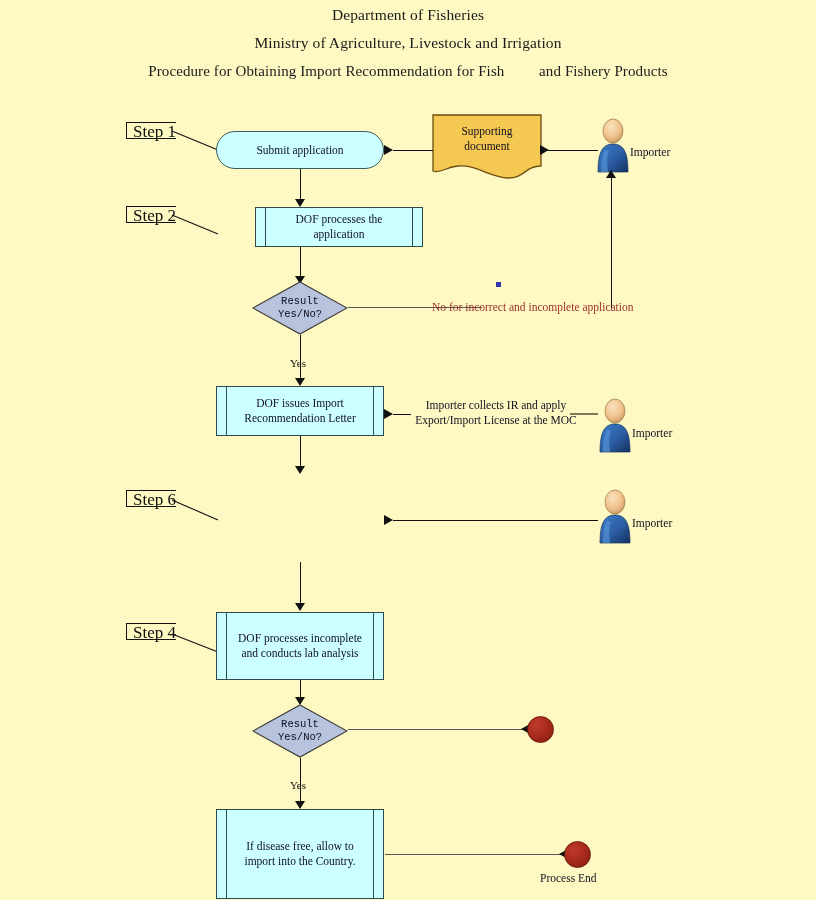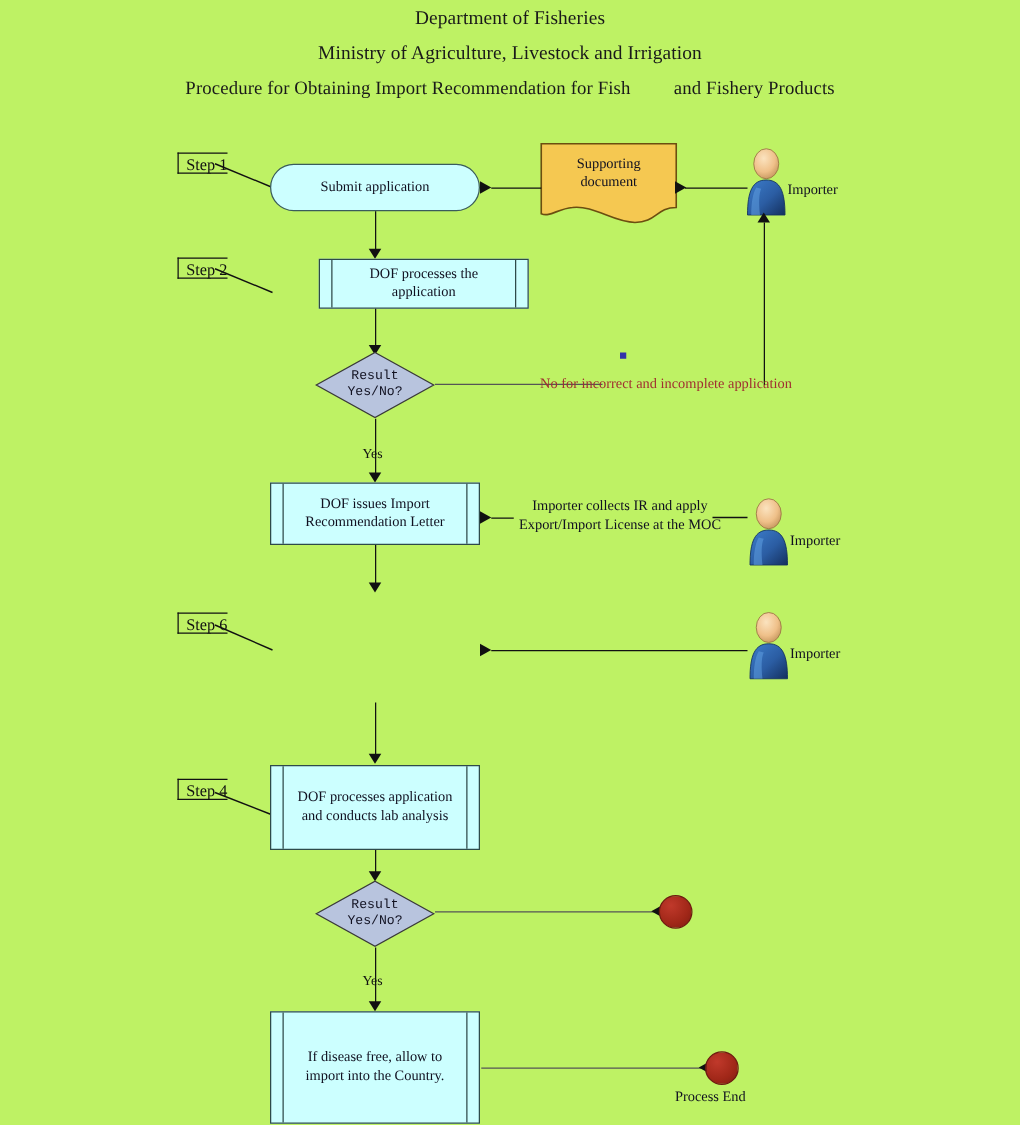--- a/index.html
+++ b/index.html
@@ -8,21 +8,21 @@
     background: #ffffff;
   }
   body {
     font-family: "Liberation Serif", "DejaVu Serif", serif;
     color: #000000;
   }
   #canvas {
     position: relative;
     width: 816px;
     height: 900px;
-    background: #bef264;
+    background: #fef9c3;
     overflow: hidden;
   }
   .abs { position: absolute; }
 
   
   .title-line {
     position: absolute;
     width: 816px;
     left: 0;
     text-align: center;
@@ -131,31 +131,30 @@
     width: 0; height: 0;
   }
   .arrow-d { border-left: 5px solid transparent; border-right: 5px solid transparent; border-top: 8px solid #111111; }
   .arrow-u { border-left: 5px solid transparent; border-right: 5px solid transparent; border-bottom: 8px solid #111111; }
   .arrow-l { border-top: 5px solid transparent; border-bottom: 5px solid transparent; border-right: 9px solid #111111; }
   .arrow-r { border-top: 5px solid transparent; border-bottom: 5px solid transparent; border-left: 9px solid #111111; }
 
   
   .steplab {
     position: absolute;
-    font-size: 13px;
+    font-size: 17px;
     color: #111111;
     padding-left: 6px;
     border-left: 1.2px solid #111111;
     border-top: 1.2px solid #111111;
     border-bottom: 1.2px solid #111111;
     height: 17px;
     line-height: 17px;
     box-sizing: border-box;
     white-space: nowrap;
-    margin-left: 16px;
   }
   .steplab::before { content: ""; }
   
 
   
   .flabel {
     position: absolute;
     font-size: 11.5px;
     line-height: 15px;
     color: #101020;
@@ -346,21 +345,21 @@
     </svg>
   </div>
   <div class="personname" style="left:632px; top:517px;">Importer</div>
 
   <div class="ln-v" style="left:300px; top:562px; height:44px;"></div>
   <div class="arrow-d" style="left:295px; top:603px;"></div>
 
   <div class="steplab" style="left:126px; top:623px;">Step 4</div>
 
   <div class="proc predef" style="left:216px; top:612px; width:168px; height:68px;">
-    <span class="txt">DOF processes application
+    <span class="txt">DOF processes incomplete
 and conducts lab analysis</span>
   </div>
 
   <div class="ln-v" style="left:300px; top:680px; height:21px;"></div>
   <div class="arrow-d" style="left:295px; top:697px;"></div>
 
   <div class="diamond-wrap" style="left:252px; top:704px; width:96px; height:54px;">
     <svg class="diamond-shape" viewBox="0 0 96 54">
       <polygon points="48,1 95,27 48,53 1,27" fill="#B8C4DE" stroke="#3A3A3A" stroke-width="1.1"></polygon>
     </svg>

